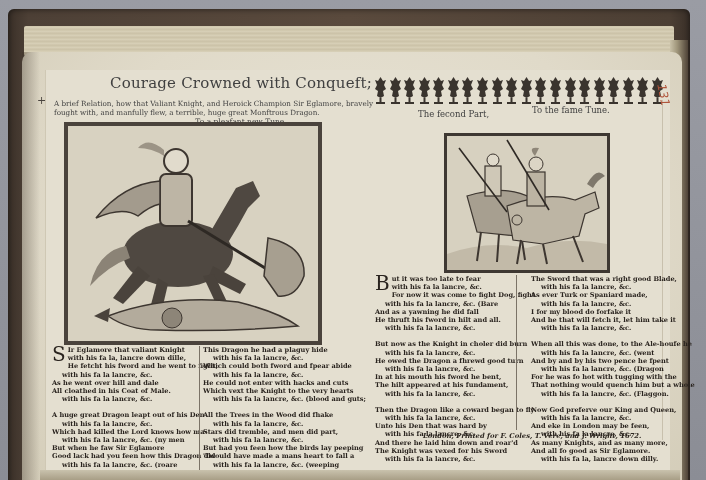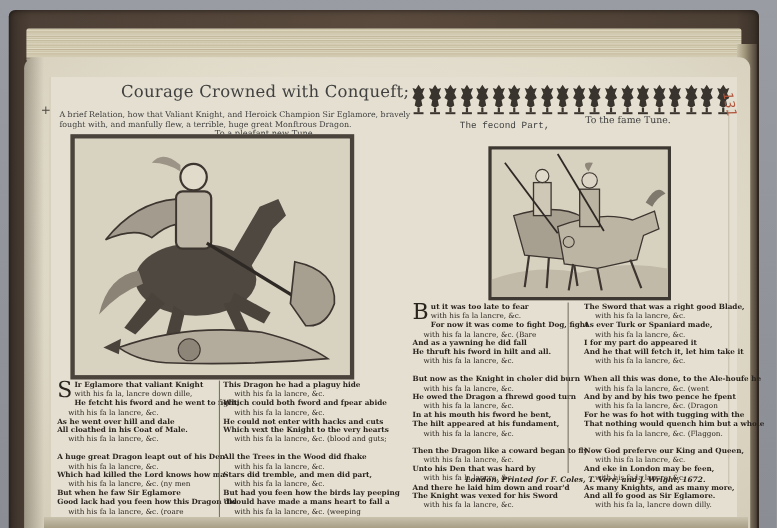--- a/index.html
+++ b/index.html
@@ -65,35 +65,35 @@
     border: 3px solid #3e3832; background: #d8d2c2;
   }
   .woodcut1 svg, .woodcut2 svg { width: 100%; height: 100%; display: block; }
 
   
   .verses {
     position: absolute; font-family: "DejaVu Serif", serif; font-weight: bold;
     font-size: 6.6px; line-height: 8.2px; color: #2a241f; white-space: nowrap;
   }
   .verses .l { display: block; }
-  .verses .r { display: block; padding-left: 10px; font-weight: normal; }
+  .verses .r { display: block; padding-left: 10px; font-weight: bold; }
   .verses .gap { display: block; height: 8px; }
   .dropcap { float: left; font-size: 20px; line-height: 17px; margin-right: 2px; font-weight: normal; }
 
   .col1 { left: 6px; top: 276px; width: 145px; }
   .col2 { left: 157px; top: 276px; width: 158px; }
   .colrule { position: absolute; width: 1px; background: #7b7367; }
 
   
   .ornament {
     position: absolute; left: 328px; top: 6px; width: 290px; height: 30px;
     display: flex; gap: 1px; justify-content: space-between;
   }
   .orn-unit { width: 13px; height: 28px; }
-  .part-label { position: absolute; left: 372px; top: 39px; font-size: 8.5px; font-family: Liberation Mono, monospace; }
+  .part-label { position: absolute; left: 372px; top: 39px; font-size: 8.5px; }
   .tune2 { position: absolute; left: 486px; top: 35px; font-size: 8.5px; }
   .right-rule { position: absolute; left: 616px; top: 30px; width: 1px; height: 340px; background: #c8c0ad; }
   .col3 { left: 329px; top: 205px; width: 140px; }
   .col4 { left: 485px; top: 205px; width: 145px; }
   .imprint { position: absolute; left: 377px; top: 362px; font-size: 6.8px; font-style: italic; color: #2d2721; white-space: nowrap; font-weight: bold; }
 
   .folio {
     position: absolute; left: 652px; top: 88px; font-family: "DejaVu Sans", sans-serif;
     font-size: 12px; color: #b0553c; transform: rotate(78deg); font-style: italic;
   }
@@ -362,21 +362,21 @@
   </div>
 
   <div class="colrule" style="left:470px; top:205px; height:155px;"></div>
 
   <div class="verses col4">
     <span>
       <span class="l">The Sword that was a right good Blade,</span>
       <span class="r">with his fa la lancre, &amp;c.</span>
       <span class="l">As ever Turk or Spaniard made,</span>
       <span class="r">with his fa la lancre, &amp;c.</span>
-      <span class="l">I for my part do appeared it</span>
+      <span class="l">I for my blood do forfake it</span>
       <span class="l">And he that will fetch it, let him take it</span>
       <span class="r">with his fa la lancre, &amp;c.</span>
     </span>
     <span class="gap"></span>
     <span>
       <span class="l">When all this was done, to the Ale-houfe he</span>
       <span class="r">with his fa la lancre, &amp;c.         (went</span>
       <span class="l">And by and by his two pence he fpent</span>
       <span class="r">with his fa la lancre, &amp;c.       (Dragon</span>
       <span class="l">For he was fo hot with tugging with the</span>

